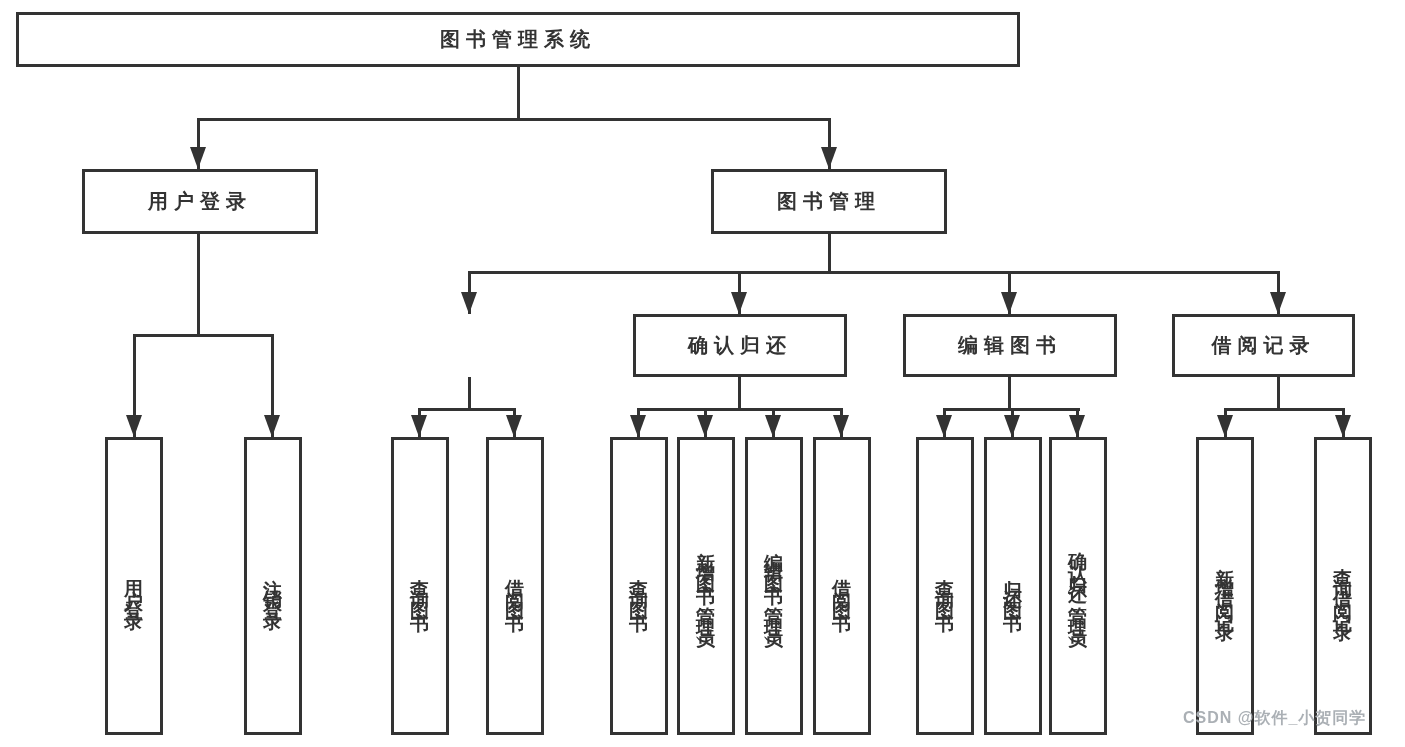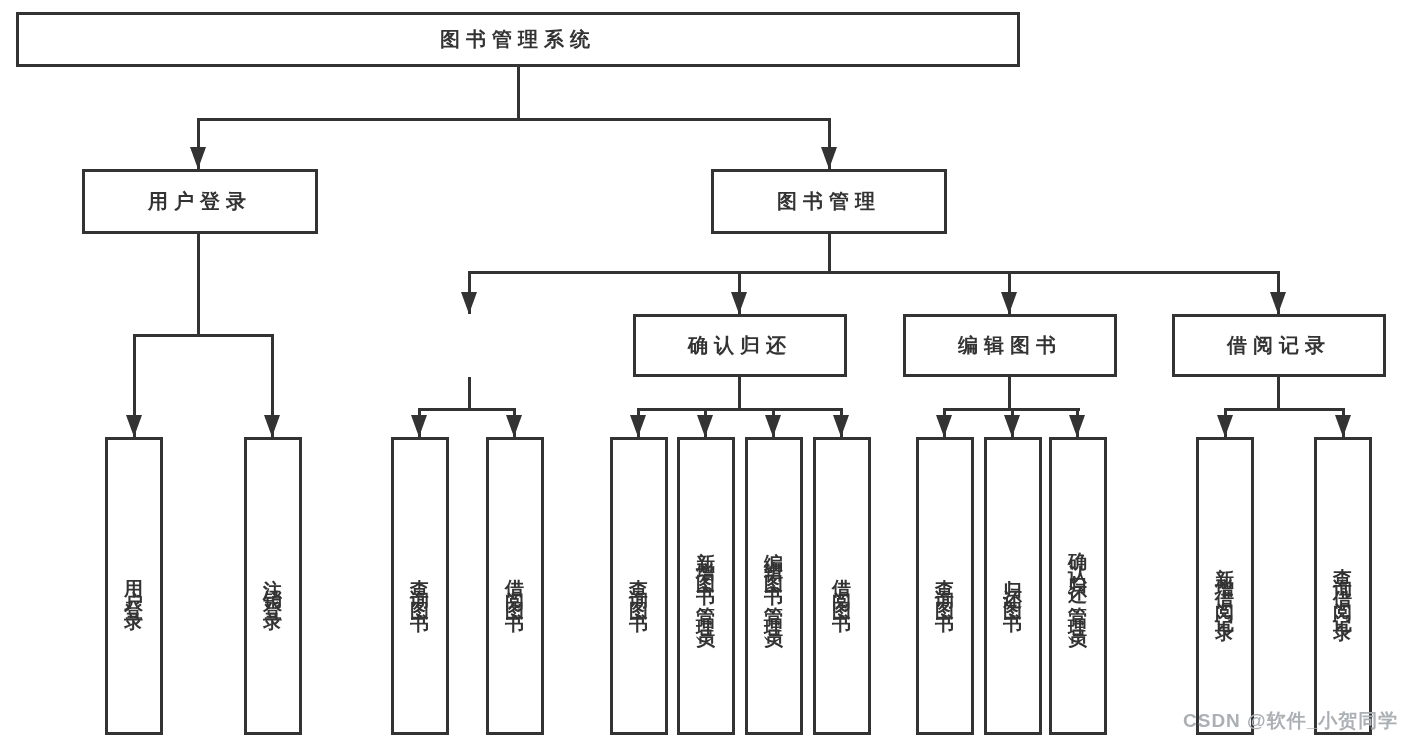--- a/index.html
+++ b/index.html
@@ -42,21 +42,21 @@
     width: 0;
     height: 0;
     border-left: 8px solid transparent;
     border-right: 8px solid transparent;
     border-top: 22px solid var(--line, #333333);
   }
   .watermark {
     position: absolute;
     left: 1183px;
     top: 708px;
-    font-size: 19px;
+    font-size: 16px;
     color: var(--wm, rgba(171,176,181,0.85));
     white-space: nowrap;
     z-index: 10;
     letter-spacing: 1px;
   }
 </style>
 </head>
 <body>
 
 <div class="stage" style="--line: #333333; --text: #333333; --bg: #ffffff; --wm: #abb0b5;">
@@ -96,21 +96,21 @@
   <div class="arrow" style="left:1001px; top:292px;"></div>
   <div class="line" style="left:1277px; top:271px; width:3px; height:43px;"></div>
   <div class="arrow" style="left:1270px; top:292px;"></div>
 
   <div class="box hbox" style="left:633px; top:314px; width:214px; height:63px;">
     <span>确认归还</span>
   </div>
   <div class="box hbox" style="left:903px; top:314px; width:214px; height:63px;">
     <span>编辑图书</span>
   </div>
-  <div class="box hbox" style="left:1172px; top:314px; width:214px; height:63px;">
+  <div class="box hbox" style="left:1172px; top:314px; width:183px; height:63px;">
     <span>借阅记录</span>
   </div>
 
   <div class="line" style="left:468px; top:377px; width:3px; height:31px;"></div>
   <div class="line" style="left:418px; top:408px; width:98px; height:3px;"></div>
   <div class="line" style="left:418px; top:408px; width:3px; height:29px;"></div>
   <div class="arrow" style="left:411px; top:415px;"></div>
   <div class="line" style="left:513px; top:408px; width:3px; height:29px;"></div>
   <div class="arrow" style="left:506px; top:415px;"></div>
 

